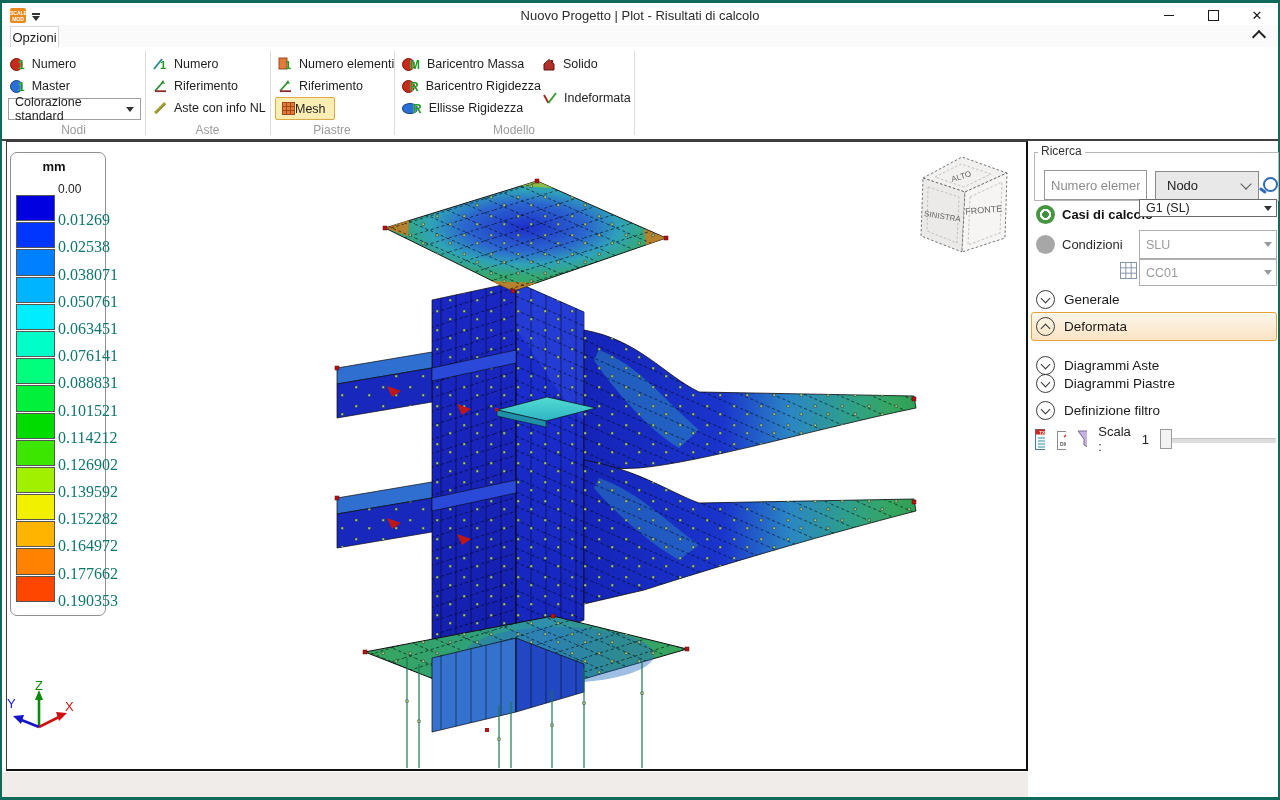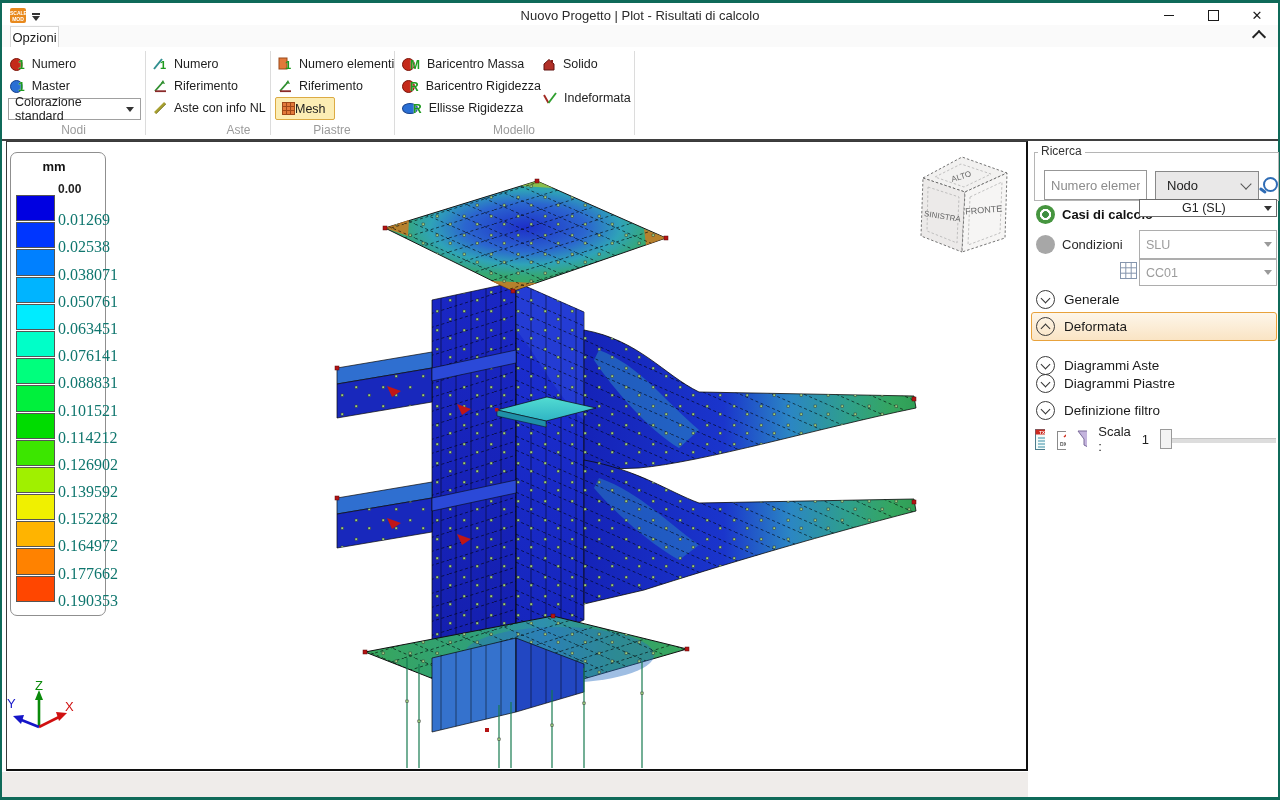--- a/index.html
+++ b/index.html
@@ -39,21 +39,21 @@
   .tri.gray{border-top-color:#9a9a9a;}
   .meshsel{position:absolute;background:#fcedb4;border:1px solid #dcab44;border-radius:2px;display:flex;align-items:center;padding:0 8px 0 6px;height:21px;font-size:12.5px;color:#1d1d1d;}
 
   
   .canvas{position:absolute;left:6px;top:141px;width:1022px;height:630px;background:#fff;border:1px solid #3a3a3a;border-bottom:2px solid #101010;border-right:2px solid #101010;box-sizing:border-box;}
   .statusbar{position:absolute;left:2px;top:772px;width:1026px;height:25px;background:#efeceA;}
 
   
   .legend{position:absolute;left:10px;top:152px;width:96px;height:464px;background:#fff;border:1px solid #8f8f8f;border-radius:7px;box-sizing:border-box;}
   .lunit{position:absolute;left:0;top:6px;width:86px;text-align:center;font-size:13px;font-weight:bold;color:#111;}
-  .lzero{position:absolute;left:47px;top:29px;font-size:12px;color:#222;font-weight:bold;}
+  .lzero{position:absolute;left:47px;top:29px;font-size:12px;color:#222;}
   .lrows{position:absolute;left:5px;top:42px;}
   .lrow{position:relative;width:86px;height:27.2px;}
   .lsw{position:absolute;left:0;top:0;width:39px;height:26.2px;border:1px solid #555;box-sizing:border-box;}
   .lval{position:absolute;left:42px;bottom:-7px;font-size:16px;color:#0f766e;font-family:Liberation Serif, serif;}
 
   
   .rpanel{position:absolute;left:1030px;top:142px;width:248px;height:655px;background:#fff;}
   .fieldset{position:absolute;left:4px;top:10px;width:243px;height:47px;border:1px solid #b5b5b5;}
   .fieldlabel{position:absolute;left:8px;top:2px;font-size:12px;color:#333;background:#fff;padding:0 3px;}
   .searchinput{position:absolute;left:9px;top:17px;width:103px;height:30px;border:1px solid #979797;font-size:13px;color:#222;padding:0 6px;box-sizing:border-box;font-family:inherit;}
@@ -147,21 +147,21 @@
         </svg>
       <span>Riferimento</span>
     </div>
     <div class="r-item" style="left:151px;top:51px;">
       <svg width="14" height="14">
           <line x1="2" y1="12" x2="12" y2="2" stroke="#a8a030" stroke-width="2.6"></line>
           <line x1="3.2" y1="12.6" x2="13" y2="2.8" stroke="#6a6a20" stroke-width="0.8"></line>
         </svg>
       <span>Aste con info NL</span>
     </div>
-    <div class="glabel" style="left:143px;width:125px;padding-left:31px;">Aste</div>
+    <div class="glabel" style="left:143px;width:125px;">Aste</div>
     <div class="vsep" style="left:268px;"></div>
 
     <div class="r-item" style="left:276px;top:7px;">
       <svg width="14" height="14">
           <rect x="1" y="1" width="8" height="11" fill="#e2793a" stroke="#9a4a1a"></rect>
           <text x="7" y="12" font-size="11" font-weight="bold" fill="#1f9b1f">1</text>
         </svg>
       <span>Numero elementi</span>
     </div>
     <div class="r-item" style="left:276px;top:29px;">
@@ -484,21 +484,21 @@
         <span>Nodo</span>
         <span class="chev"></span>
       </div>
       <div class="mag"></div>
     </div>
 
     <div class="prow" style="left:6px;top:63px;">
       <div class="radio-on"></div>
       <span class="plabel" style="font-weight:600;">Casi di calcolo</span>
     </div>
-    <div class="wcombo" style="left:109px;top:57px;width:138px;height:18px;padding-left:36px;">
+    <div class="wcombo" style="left:109px;top:57px;width:138px;height:18px;">
       <span class="val">G1 (SL)</span>
       <span class="btn">
           <span class="tri"></span>
         </span>
     </div>
 
     <div class="prow" style="left:6px;top:93px;">
       <div class="radio-off"></div>
       <span class="plabel" style="color:#2a2a2a;">Condizioni</span>
     </div>

